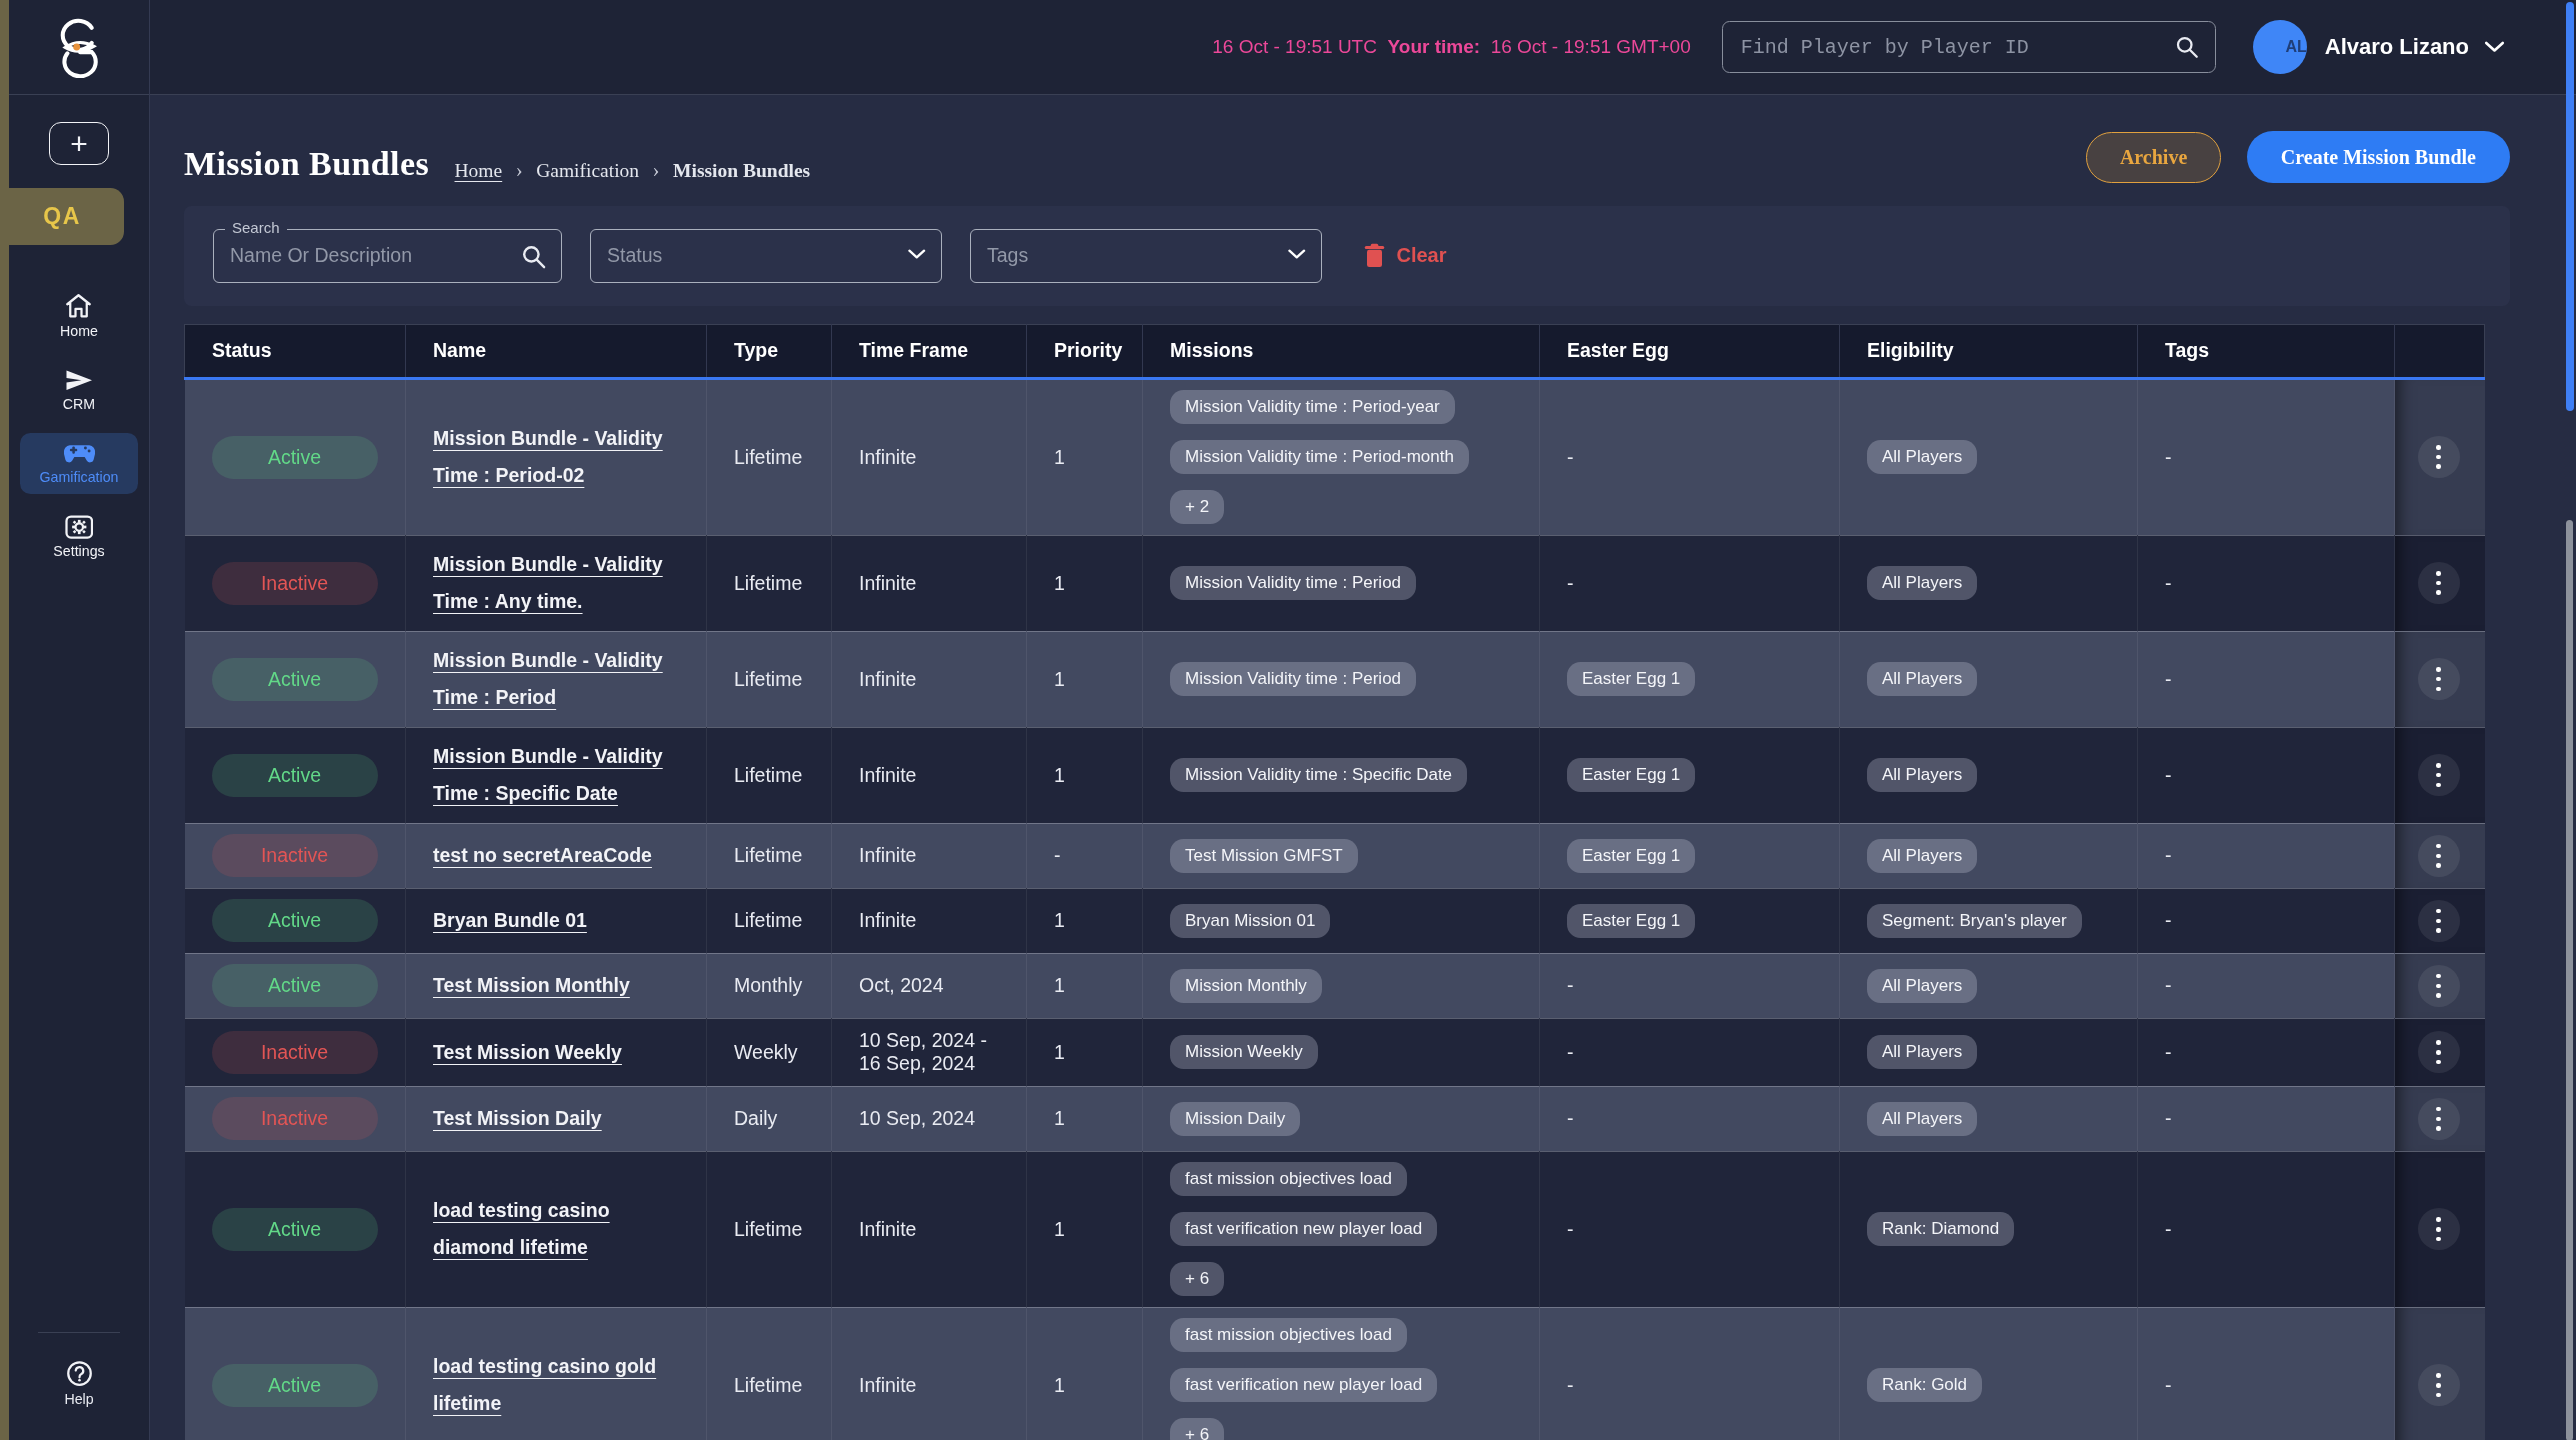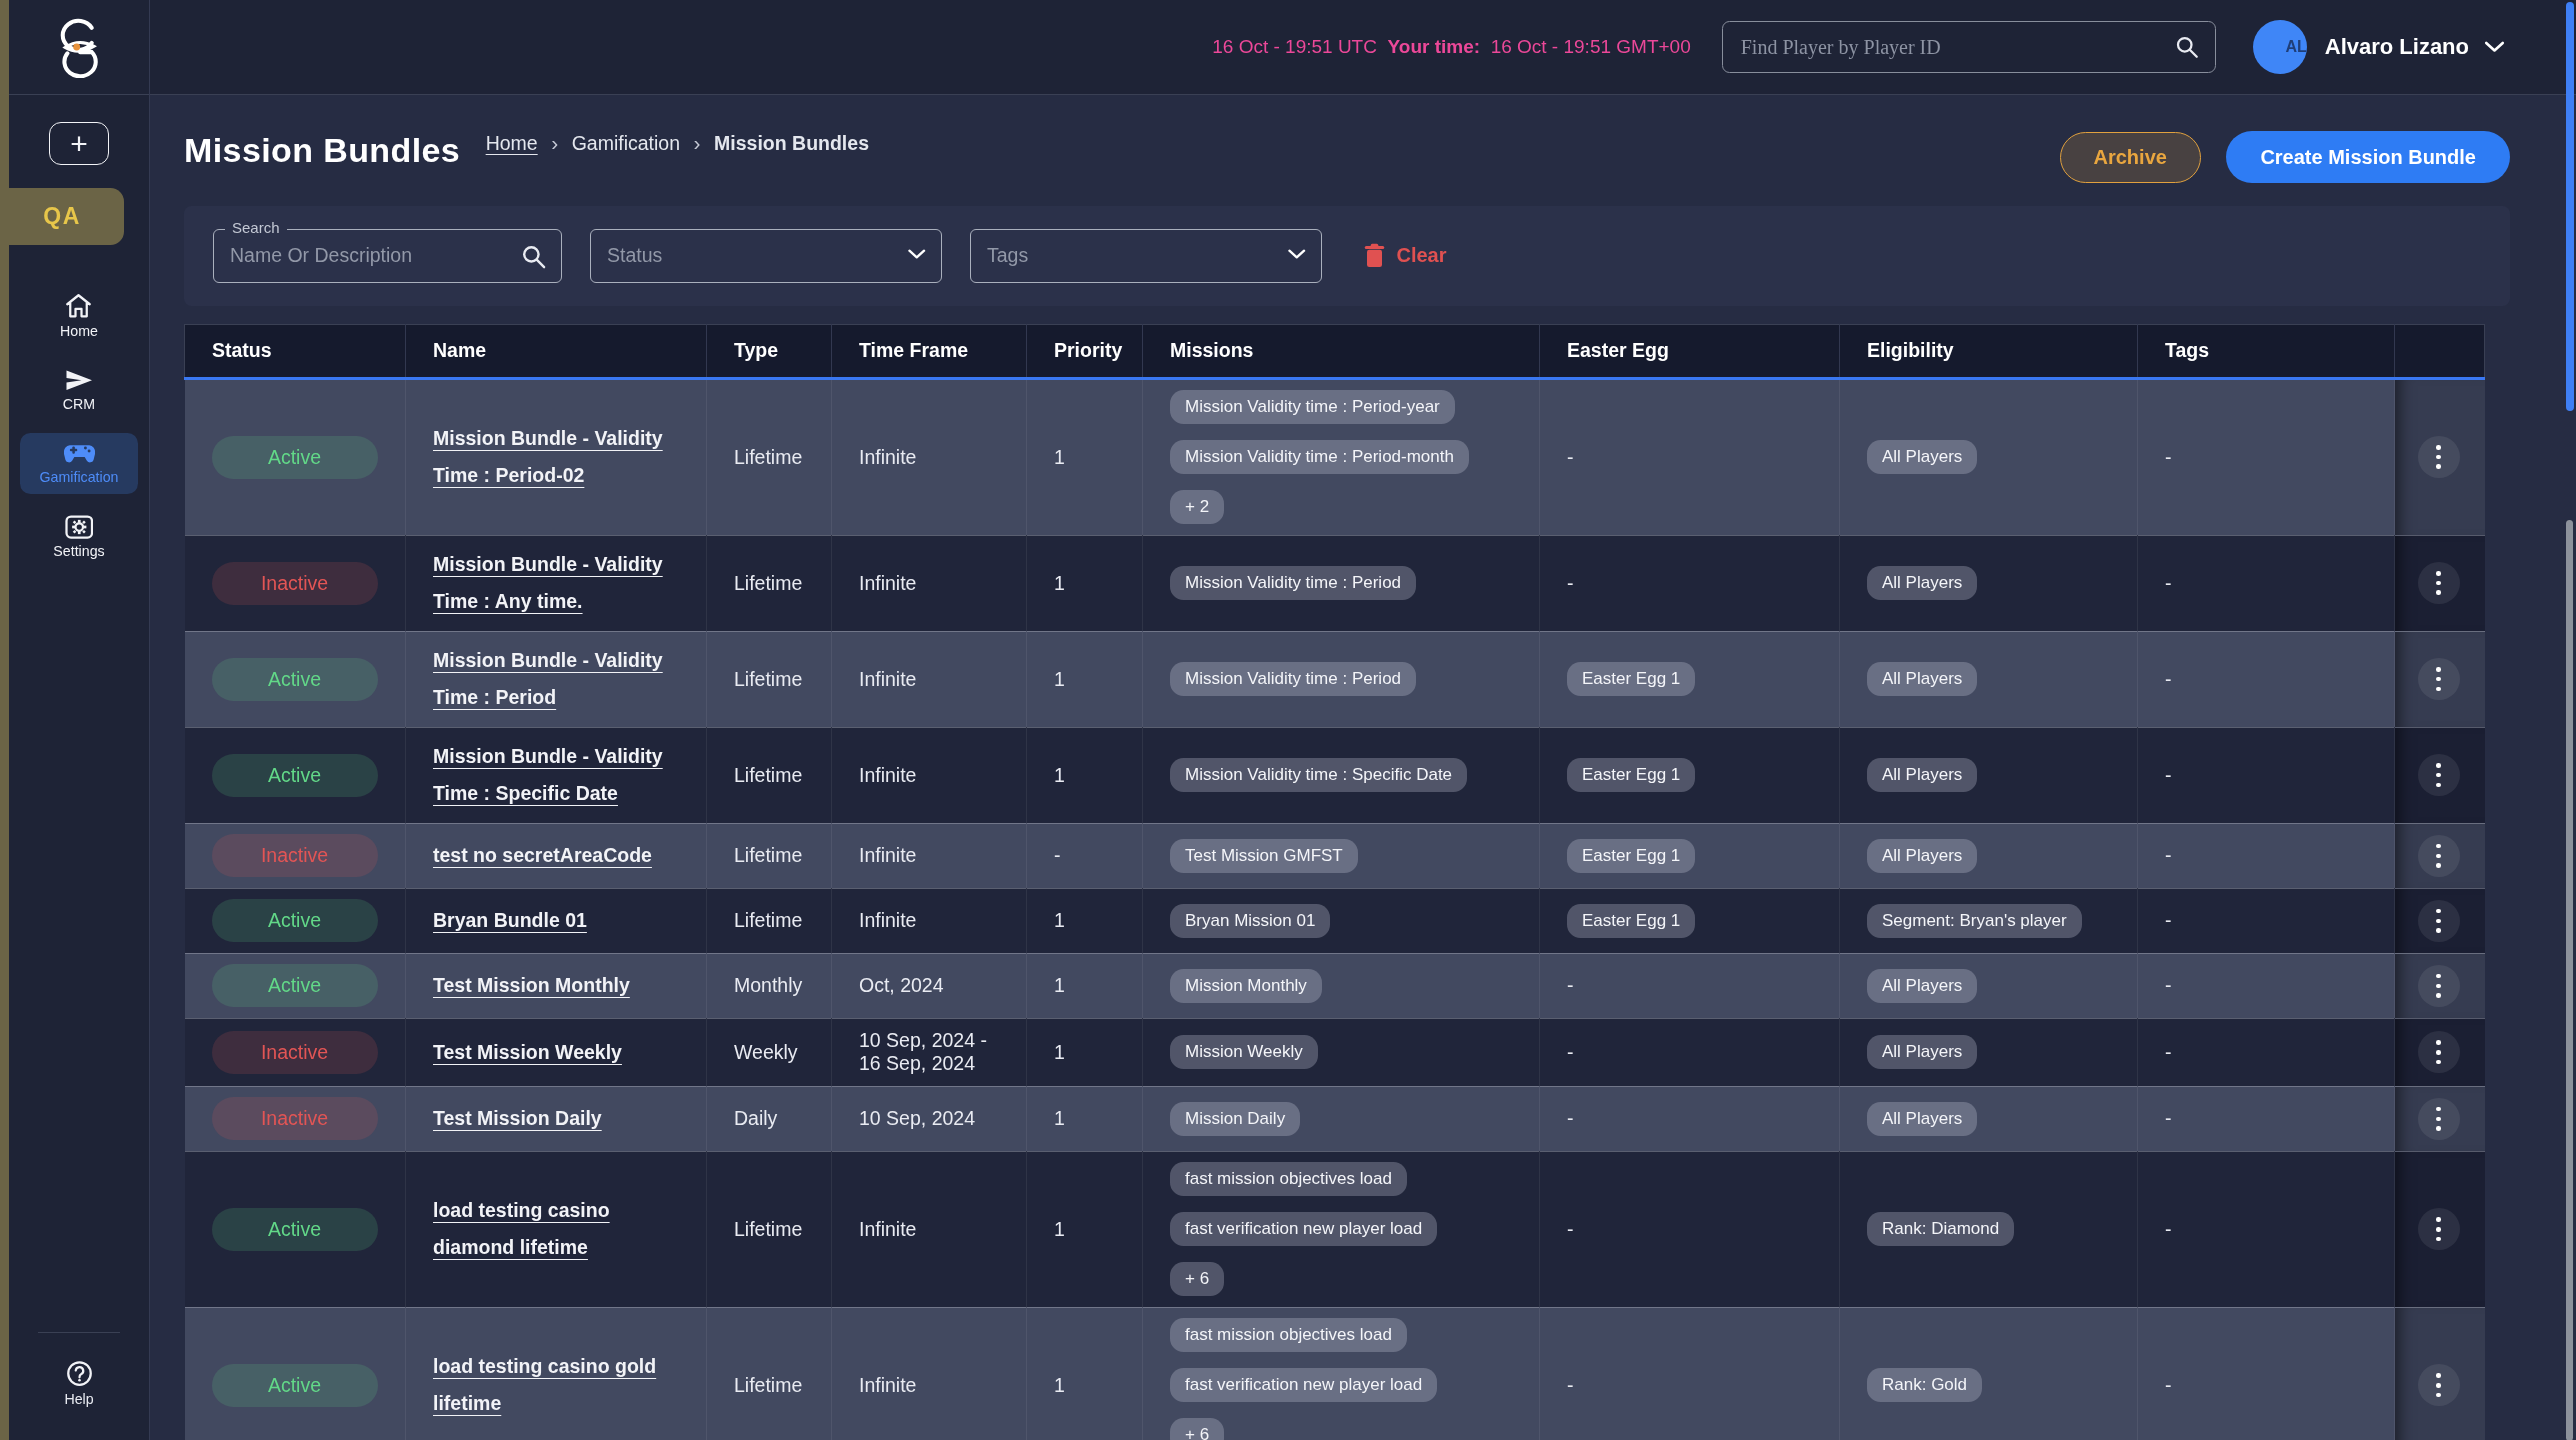--- a/index.html
+++ b/index.html
@@ -32,31 +32,31 @@
 
   
   .topbar{position:absolute;left:150px;top:0;width:2426px;height:95px;background:#1e2336;
           border-bottom:0.7px solid #3a4054;display:flex;align-items:center;z-index:2;}
   .tb-right{margin-left:auto;display:flex;align-items:center;padding-right:71px;}
   .time-text{font-size:19px;color:#ec4899;white-space:nowrap;}
   .time-text b{font-weight:bold;}
   .player-search{position:relative;margin-left:31px;width:494px;height:52px;}
   .player-search input{width:100%;height:100%;background:transparent;border:1.5px solid #888e9c;
           border-radius:7.5px;color:#e9ebf2;font-size:20px;padding:0 52px 0 18px;outline:none;
-          font-family:Liberation Serif, serif;}
+          font-family:Liberation Mono, monospace;}
   .player-search input::placeholder{color:#8d93a3;}
   .ps-icon{position:absolute;right:16.5px;top:14.2px;}
   .avatar{margin-left:37px;width:54px;height:54px;border-radius:50%;background:#3f86f7;color:#1f3e78;
           font-size:16px;font-weight:bold;display:flex;align-items:center;justify-content:flex-end;}
   .user-name{margin-left:18px;font-size:22px;font-weight:bold;color:#ffffff;text-align:right;}
   .tb-chevron{margin-left:15px;}
 
   
   .main{position:absolute;left:150px;top:95px;width:2426px;height:1346px;background:#262c43;}
-  .page-head{display:flex;align-items:flex-start;padding:36px 66px 0 34px;}
+  .page-head{display:flex;align-items:flex-end;padding:36px 66px 0 34px;font-family:Liberation Serif, serif;}
   .page-title{font-size:34px;font-weight:bold;color:#ffffff;letter-spacing:0.4px;}
   .breadcrumb{display:flex;align-items:center;margin-left:25.5px;font-size:19.5px;color:#e4e7ee;gap:13.5px;}
   .bc-link{text-decoration:underline;text-underline-offset:3.7px;cursor:pointer;}
   .bc-sep{color:#c6cad6;font-size:21px;}
   .bc-current{font-weight:bold;}
   .head-actions{margin-left:auto;display:flex;align-items:center;gap:25.5px;}
   .btn-archive{height:51px;padding:0 33px;border-radius:27px;border:1.9px solid #e1a13e;
                color:#e9a63f;background:rgba(225,161,62,0.18);font-size:20px;font-weight:bold;
                cursor:pointer;font-family:inherit;}
   .btn-create{height:52px;padding:0 34px;border-radius:27px;border:none;background:#2e7cf4;

